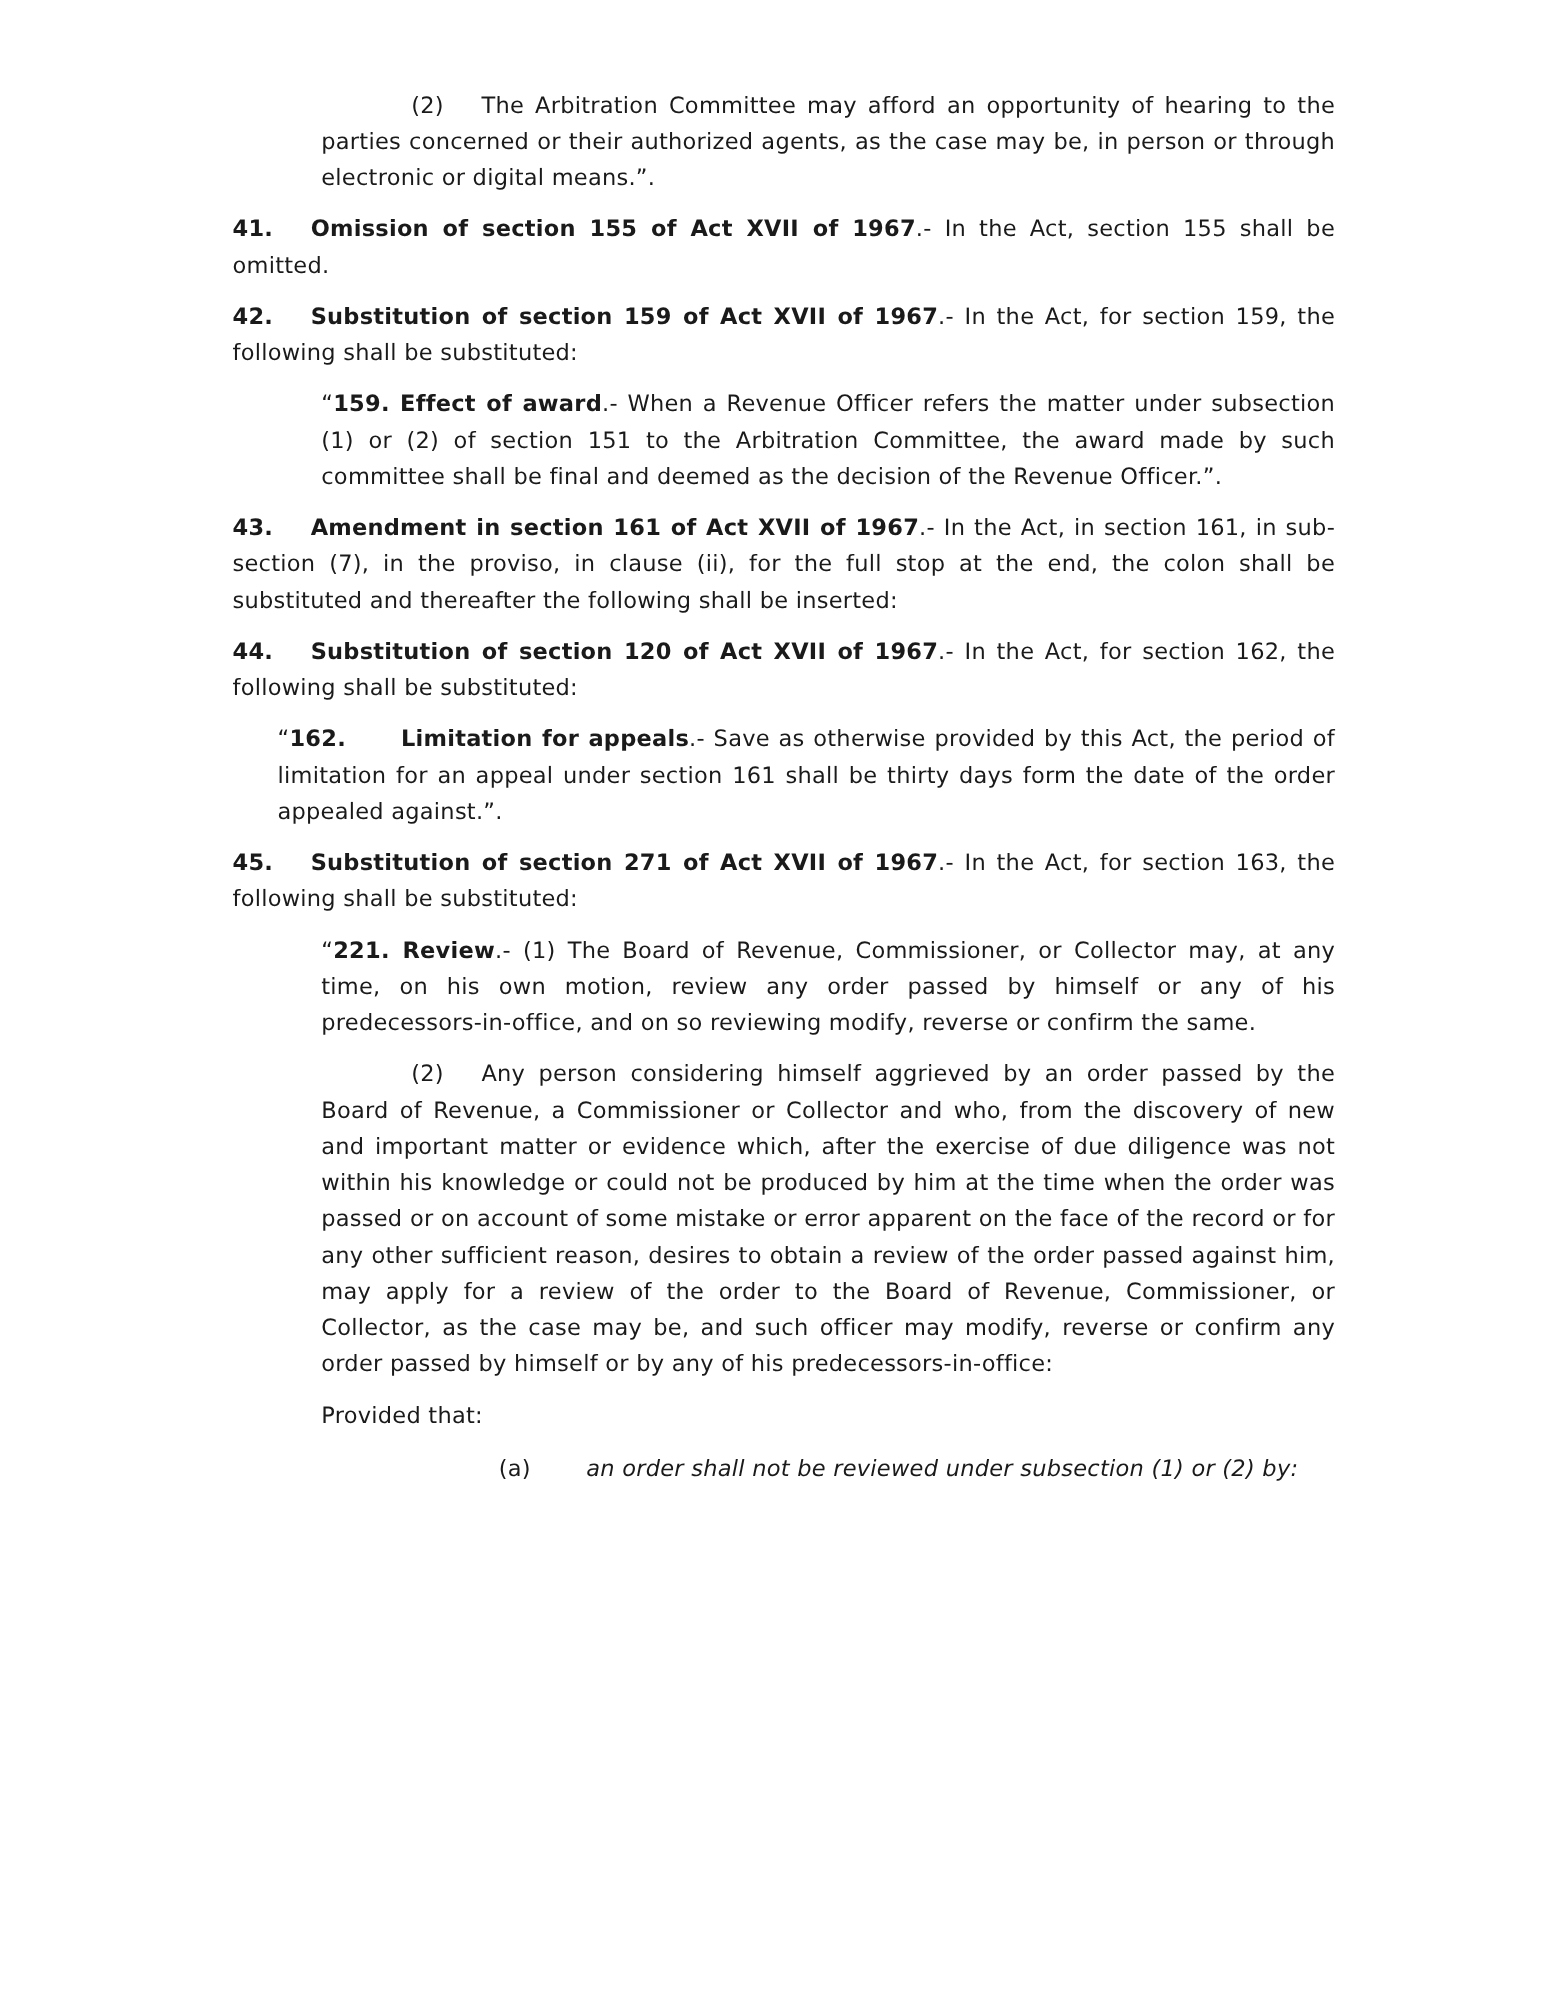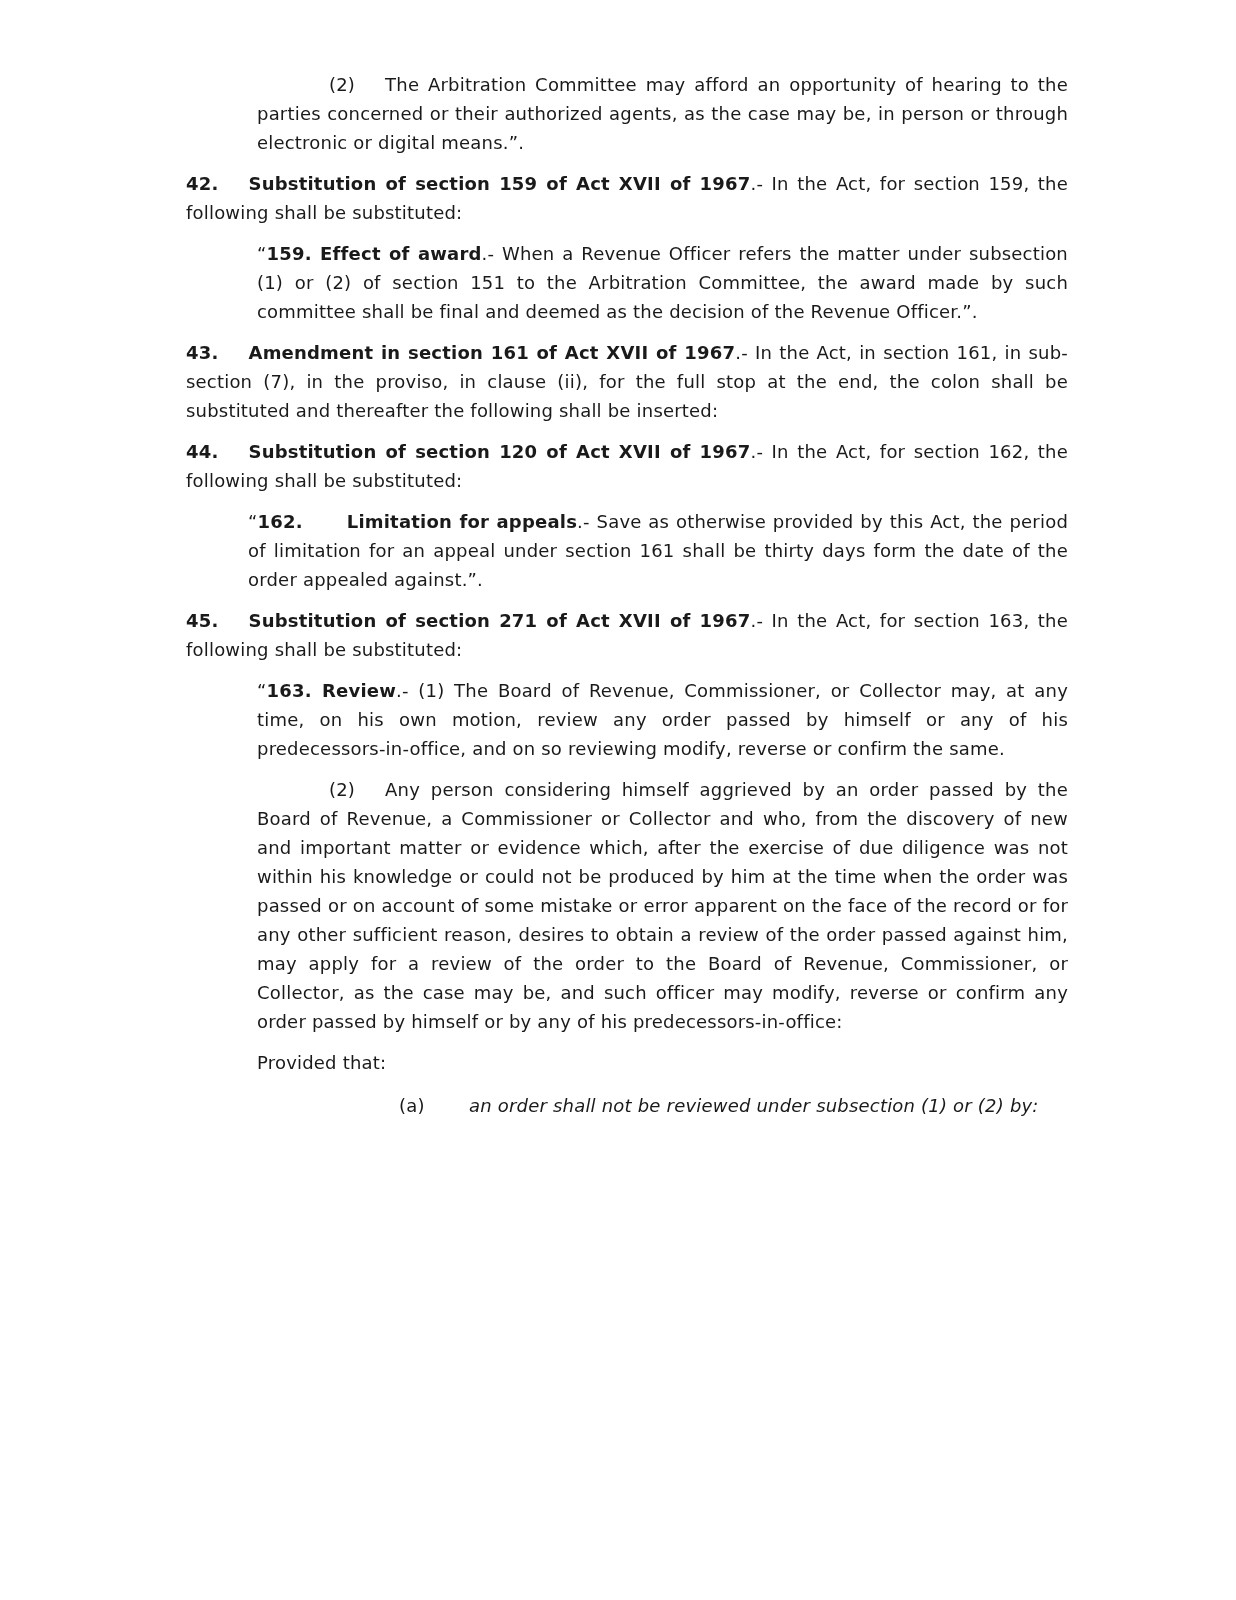--- a/index.html
+++ b/index.html
@@ -1,53 +1,54 @@
 <!DOCTYPE html>
 <html><head>
   <meta charset="utf-8">
   <style>
     html, body { margin: 0; padding: 0; background: #ffffff; }
     body { width: 1236px; height: 1600px; position: relative; overflow: hidden;
            font-family: "DejaVu Sans", sans-serif; color: #1a1a1a; }
     .page { position: absolute; left: 186px; top: 70px; width: 882px; font-size: 18px; line-height: 29px; letter-spacing: 0.2px; }
     .j { text-align: justify; text-align-last: left; margin: 0; }
     .ind1 { margin-left: 71px; }
-    .ind2 { margin-left: 62px; }
+    .ind2 { margin-left: 36px; }
     .first-indent { text-indent: 72px; }
     .sec { margin-top: 12px; }
     .blk { margin-top: 12px; }
     b { font-weight: bold; }
     .clause { display: flex; margin-left: 213px; margin-top: 14px; }
     .clause .lab { width: 70px; flex: none; }
     .clause .txt { flex: 1; text-align: justify; text-align-last: left; font-style: italic; }
     .gap { display: inline-block; width: 30px; }
     .gap2 { display: inline-block; width: 44px; }
   </style>
 </head>
 <body>
 
 <div class="page">
 
   <p class="j ind1 first-indent"><span>(2)</span><span class="gap"></span><span>The Arbitration Committee may afford an opportunity of hearing to the parties concerned or their authorized agents, as the case may be, in person or through electronic or digital means.”.</span></p>
 
+  <p class="j sec"><b>41.</b><span class="gap"></span><b>Omission of section 155 of Act XVII of 1967</b><span>.- In the Act, section 155 shall be omitted.</span></p>
 
   <p class="j sec"><b>42.</b><span class="gap"></span><b>Substitution of section 159 of Act XVII of 1967</b><span>.- In the Act, for section 159, the following shall be substituted:</span></p>
 
   <p class="j ind1 blk"><span>“</span><b>159. Effect of award</b><span>.- When a Revenue Officer refers the matter under subsection (1) or (2) of section 151 to the Arbitration Committee, the award made by such committee shall be final and deemed as the decision of the Revenue Officer.”.</span></p>
 
   <p class="j sec"><b>43.</b><span class="gap"></span><b>Amendment in section 161 of Act XVII of 1967</b><span>.- In the Act, in section 161, in sub-section (7), in the proviso, in clause (ii), for the full stop at the end, the colon shall be substituted and thereafter the following shall be inserted:</span></p>
 
 
   <p class="j sec"><b>44.</b><span class="gap"></span><b>Substitution of section 120 of Act XVII of 1967</b><span>.- In the Act, for section 162, the following shall be substituted:</span></p>
 
   <p class="j ind2 blk"><span>“</span><b>162.</b><span class="gap2"></span><b>Limitation for appeals</b><span>.- Save as otherwise provided by this Act, the period of limitation for an appeal under section 161 shall be thirty days form the date of the order appealed against.”.</span></p>
 
   <p class="j sec"><b>45.</b><span class="gap"></span><b>Substitution of section 271 of Act XVII of 1967</b><span>.- In the Act, for section 163, the following shall be substituted:</span></p>
 
-  <p class="j ind1 blk"><span>“</span><b>163. Review</b><span>.- (1) The Board of Revenue, Commissioner, or Collector may, at any time, on his own motion, review any order passed by himself or any of his predecessors-in-office, and on so reviewing modify, reverse or confirm the same.</span></p>
+  <p class="j ind1 blk"><span>“</span><b>221. Review</b><span>.- (1) The Board of Revenue, Commissioner, or Collector may, at any time, on his own motion, review any order passed by himself or any of his predecessors-in-office, and on so reviewing modify, reverse or confirm the same.</span></p>
 
   <p class="j ind1 first-indent blk"><span>(2)</span><span class="gap"></span><span>Any person considering himself aggrieved by an order passed by the Board of Revenue, a Commissioner or Collector and who, from the discovery of new and important matter or evidence which, after the exercise of due diligence was not within his knowledge or could not be produced by him at the time when the order was passed or on account of some mistake or error apparent on the face of the record or for any other sufficient reason, desires to obtain a review of the order passed against him, may apply for a review of the order to the Board of Revenue, Commissioner, or Collector, as the case may be, and such officer may modify, reverse or confirm any order passed by himself or by any of his predecessors-in-office:</span></p>
 
   <p class="j ind1 blk">Provided that:</p>
 
   <div class="clause">
     <span class="lab">(a)</span>
     <span class="txt">an order shall not be reviewed under subsection (1) or (2) by:</span>
   </div>
 

